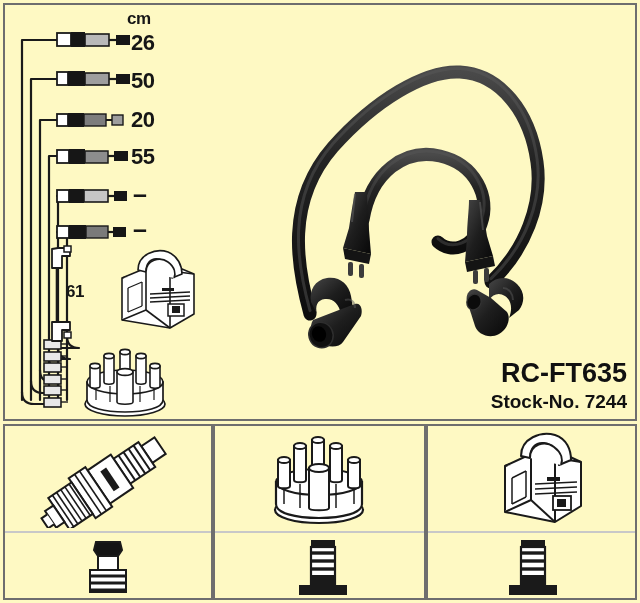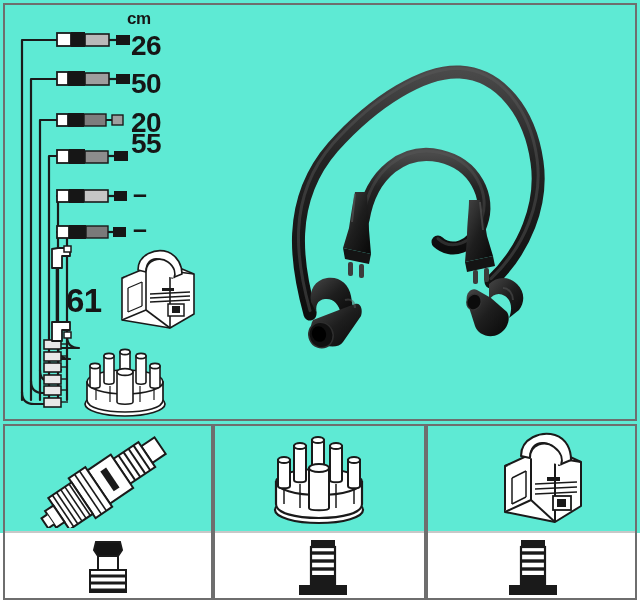--- a/index.html
+++ b/index.html
@@ -1,51 +1,51 @@
 <!DOCTYPE html>
 <html><head>
 <meta charset="utf-8">
 <style>
   html,body{margin:0;padding:0;background:#ffffff;}
   body{width:640px;height:603px;overflow:hidden;font-family:"Liberation Sans",sans-serif;}
-  .sheet{position:relative;width:640px;height:533px;background:#5eead4;}
+  .sheet{position:relative;width:640px;height:603px;background:#fef9c3;}
 
   
   .frame{position:absolute;box-sizing:border-box;border:2px solid #6e6e6e;background:transparent;}
   #main-frame{left:3px;top:3px;width:634px;height:418px;}
   #panel-a{left:3px;top:424px;width:210px;height:176px;}
   #panel-b{left:213px;top:424px;width:213px;height:176px;}
   #panel-c{left:426px;top:424px;width:211px;height:176px;}
   .panel-split{position:absolute;height:2px;background:#c8c8c8;}
 
   
   .lbl{position:absolute;color:#161616;font-weight:bold;letter-spacing:-0.5px;}
   #cm-head{left:127px;top:9px;font-size:17px;}
-  .cmval{left:131px;font-size:28px;}
+  .cmval{left:131px;font-size:22px;}
   .cmdash{left:133px;font-size:25px;}
-  #len61{left:66px;top:282px;font-size:33px;font-weight:bold;color:#161616;}
+  #len61{left:66px;top:282px;font-size:17px;font-weight:bold;color:#161616;}
   #product-code{position:absolute;right:13px;top:358px;font-size:27px;font-weight:bold;color:#111;letter-spacing:0px;}
   #stock-no{position:absolute;right:13px;top:391px;font-size:19px;font-weight:bold;color:#111;}
 
   
   .svgbox{position:absolute;}
 </style>
 </head>
 <body>
 
 <div class="sheet">
 
   <div class="frame" id="main-frame"></div>
 
   <div class="lbl" id="cm-head">cm</div>
 
   <div class="lbl cmval" style="top:30px">26</div>
   <div class="lbl cmval" style="top:68px">50</div>
   <div class="lbl cmval" style="top:107px">20</div>
-  <div class="lbl cmval" style="top:128px">55</div>
+  <div class="lbl cmval" style="top:144px">55</div>
   <div class="lbl cmdash" style="top:180px">–</div>
   <div class="lbl cmdash" style="top:215px">–</div>
 
   <div class="lbl" id="len61">61</div>
 
   <div class="svgbox" style="left:0px;top:0px;width:215px;height:420px;">
     <svg width="215" height="420" viewBox="0 0 215 420" xmlns="http://www.w3.org/2000/svg">
       <g fill="none" stroke="#1a1a1a" stroke-width="2.2" stroke-linecap="round" stroke-linejoin="round">
 
         <path d="M57 40 L22 40 L22 400 L22 400"></path>
@@ -258,20 +258,22 @@
 
       <g>
         <path d="M214 232 C222 224 234 224 242 232 C250 240 250 250 244 258 L234 266 C238 256 236 248 230 244 C224 240 218 242 214 248 Z" fill="url(#bg1)"></path>
         <path d="M216 246 L202 238 C196 235 190 242 192 249 L200 274 C203 283 215 287 224 282 C233 277 236 266 232 260 Z" fill="url(#bg1)"></path>
         <ellipse cx="199" cy="250" rx="7" ry="8" fill="#0b0b0b" stroke="#333" stroke-width="1.3" transform="rotate(25 199 250)"></ellipse>
         <path d="M228 236 C234 236 238 242 238 248" fill="none" stroke="#5a5a5a" stroke-width="2" opacity="0.5"></path>
       </g>
     </svg>
   </div>
 
+  <div id="product-code">RC-FT635</div>
+  <div id="stock-no">Stock-No. 7244</div>
 
   <div class="frame" id="panel-a"></div>
   <div class="frame" id="panel-b"></div>
   <div class="frame" id="panel-c"></div>
 
   <div class="panel-split" style="left:5px;top:531px;width:206px;"></div>
   <div class="panel-split" style="left:215px;top:531px;width:209px;"></div>
   <div class="panel-split" style="left:428px;top:531px;width:207px;"></div>
 
   <div class="svgbox" style="left:30px;top:428px;width:165px;height:100px;">

